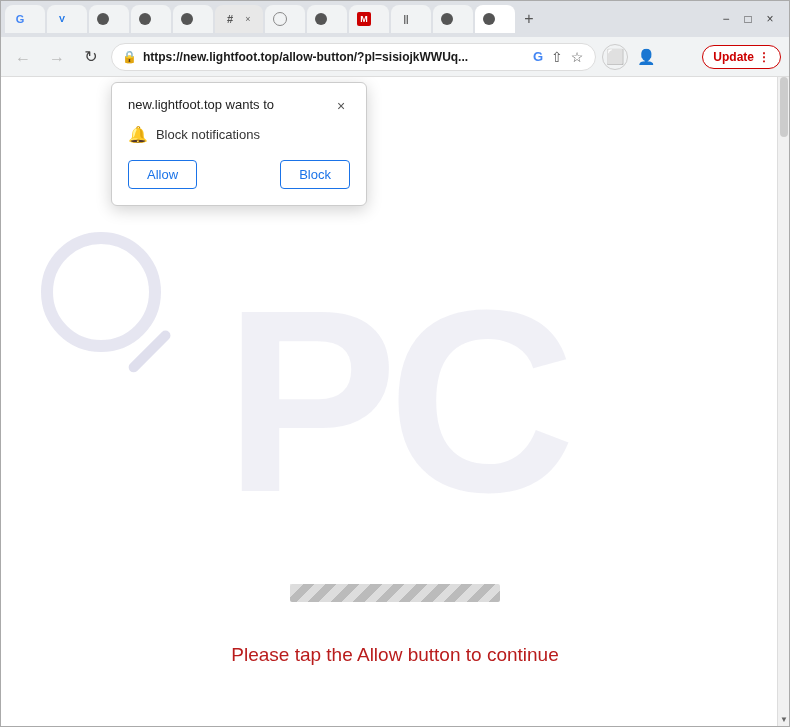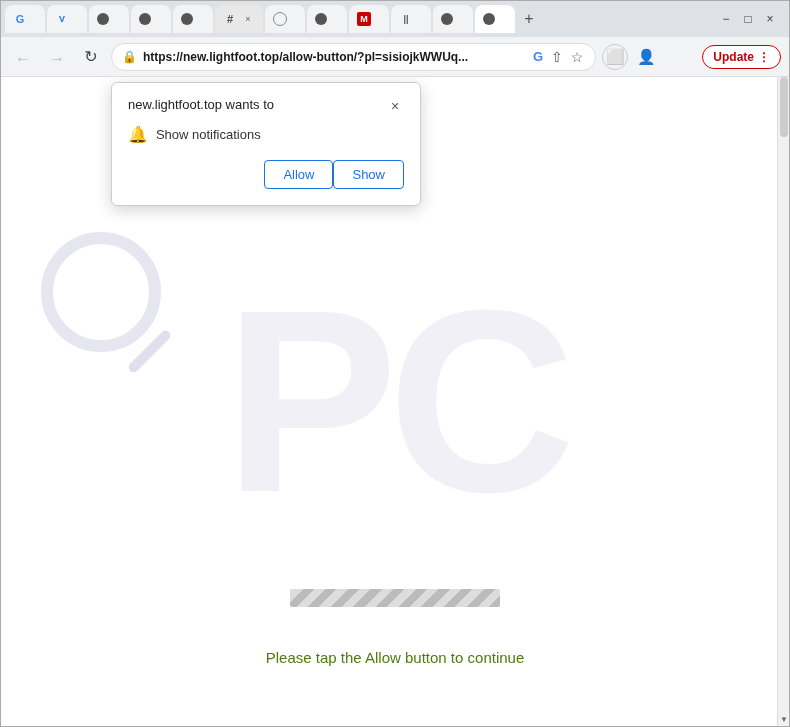--- a/index.html
+++ b/index.html
@@ -258,31 +258,31 @@
       background: repeating-linear-gradient(
         -45deg,
         #bbb 0px,
         #bbb 8px,
         #ddd 8px,
         #ddd 16px
       );
       border-radius: 2px;
     }
     .bottom-text {
-      font-size: 15px;
-      color: #4d7c0f;
+      font-size: 19px;
+      color: #b91c1c;
       margin-top: 32px;
     }
 
     
     .notification-popup {
       position: absolute;
       top: 5px;
       left: 110px;
-      width: 310px;
+      width: 256px;
       background: #fff;
       border: 1px solid #ccc;
       border-radius: 6px;
       box-shadow: 0 4px 16px rgba(0,0,0,0.18);
       padding: 14px 16px 16px;
       z-index: 100;
     }
     .popup-header {
       display: flex;
       align-items: flex-start;
@@ -314,21 +314,21 @@
     .bell-icon {
       font-size: 16px;
       color: #333;
     }
     .notif-label {
       font-size: 13px;
       color: #333;
     }
     .popup-buttons {
       display: flex;
-      justify-content: flex-end;
+      justify-content: space-between;
     }
     .btn-allow {
       padding: 6px 18px;
       border: 1px solid #1a73e8;
       background: #fff;
       color: #1a73e8;
       border-radius: 4px;
       font-size: 13px;
       cursor: pointer;
     }
@@ -474,26 +474,26 @@
     </div>
 
     <div class="notification-popup">
       <div class="popup-header">
         <span class="popup-title">new.lightfoot.top wants to</span>
         <div class="popup-close">×</div>
       </div>
 
       <div class="popup-notification-row">
         <span class="bell-icon">🔔</span>
-        <span class="notif-label">Show notifications</span>
+        <span class="notif-label">Block notifications</span>
       </div>
 
       <div class="popup-buttons">
         <button class="btn-allow">Allow</button>
-        <button class="btn-block">Show</button>
+        <button class="btn-block">Block</button>
       </div>
     </div>
 
     <div class="scrollbar">
       <div class="scrollbar-arrow">▲</div>
       <div class="scrollbar-thumb"></div>
       <div class="scrollbar-arrow" style="position:absolute;bottom:0;">▼</div>
     </div>
 
   </div>

